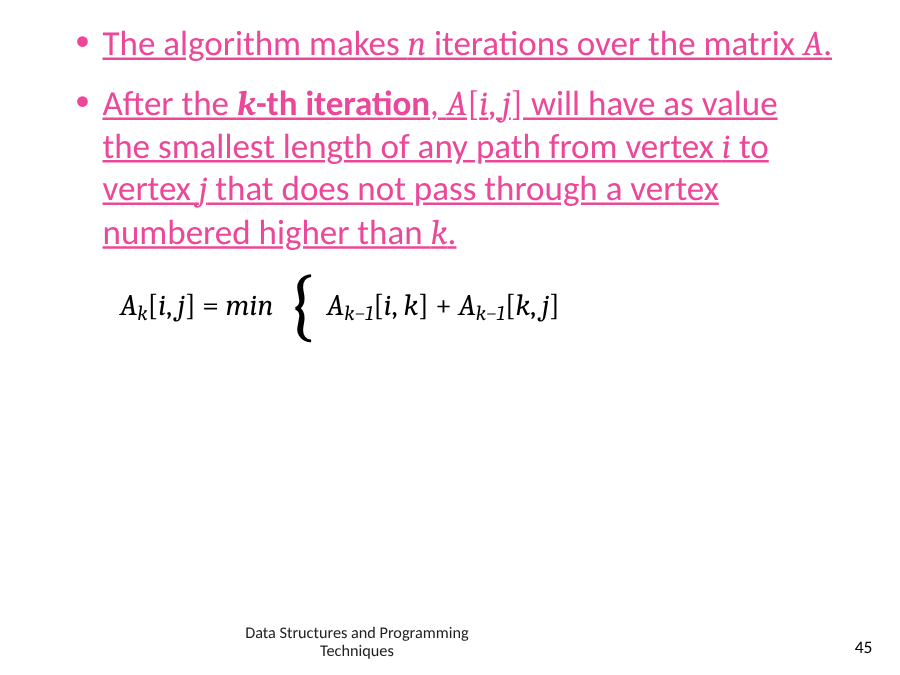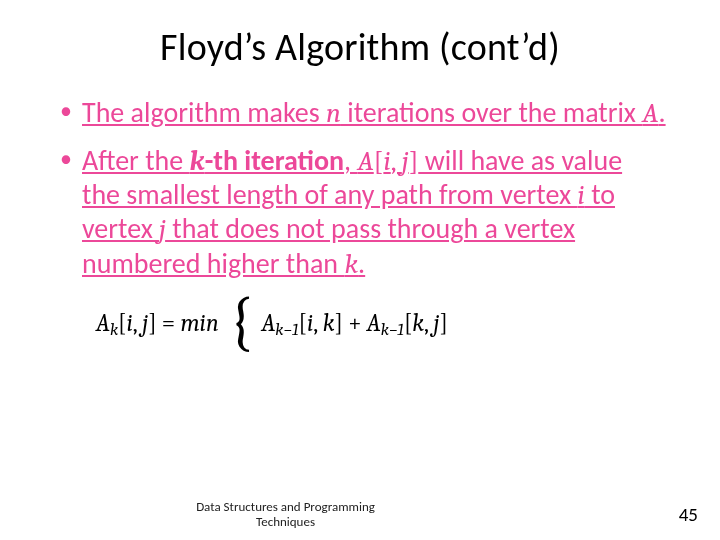--- a/index.html
+++ b/index.html
@@ -87,31 +87,30 @@
     width: 571px;
     text-align: center;
     font-size: 13px;
     color: #222;
     line-height: 1.15;
   }
   .pagenum {
     position: absolute;
     right: 22px;
     bottom: 14px;
-    font-size: 19px;
+    font-size: 14px;
     color: #000;
   }
   .br-join { display: block; }
 </style>
 </head>
 <body>
 
 <div class="slide">
 
-  <div class="title">Floyd’s Algorithm (cont’d)</div>
 
   <ul class="body">
 
     <li>
       <span>The algorithm makes </span><span class="math">n</span><span> iterations over the matrix </span><span class="math">A</span><span>.</span>
     </li>
 
     <li>
       <span>After the </span><span class="bold"><span class="math">k</span>-th iteration</span><span>, </span><span class="math"><span>A</span><span class="mathrm">[</span>i<span class="mathrm">, </span>j<span class="mathrm">]</span></span><span> will have as value the smallest length of any path from vertex </span><span class="math">i</span><span> to vertex </span><span class="math">j</span><span> that does not pass through a vertex numbered higher than </span><span class="math">k</span><span>.</span>
     </li>

